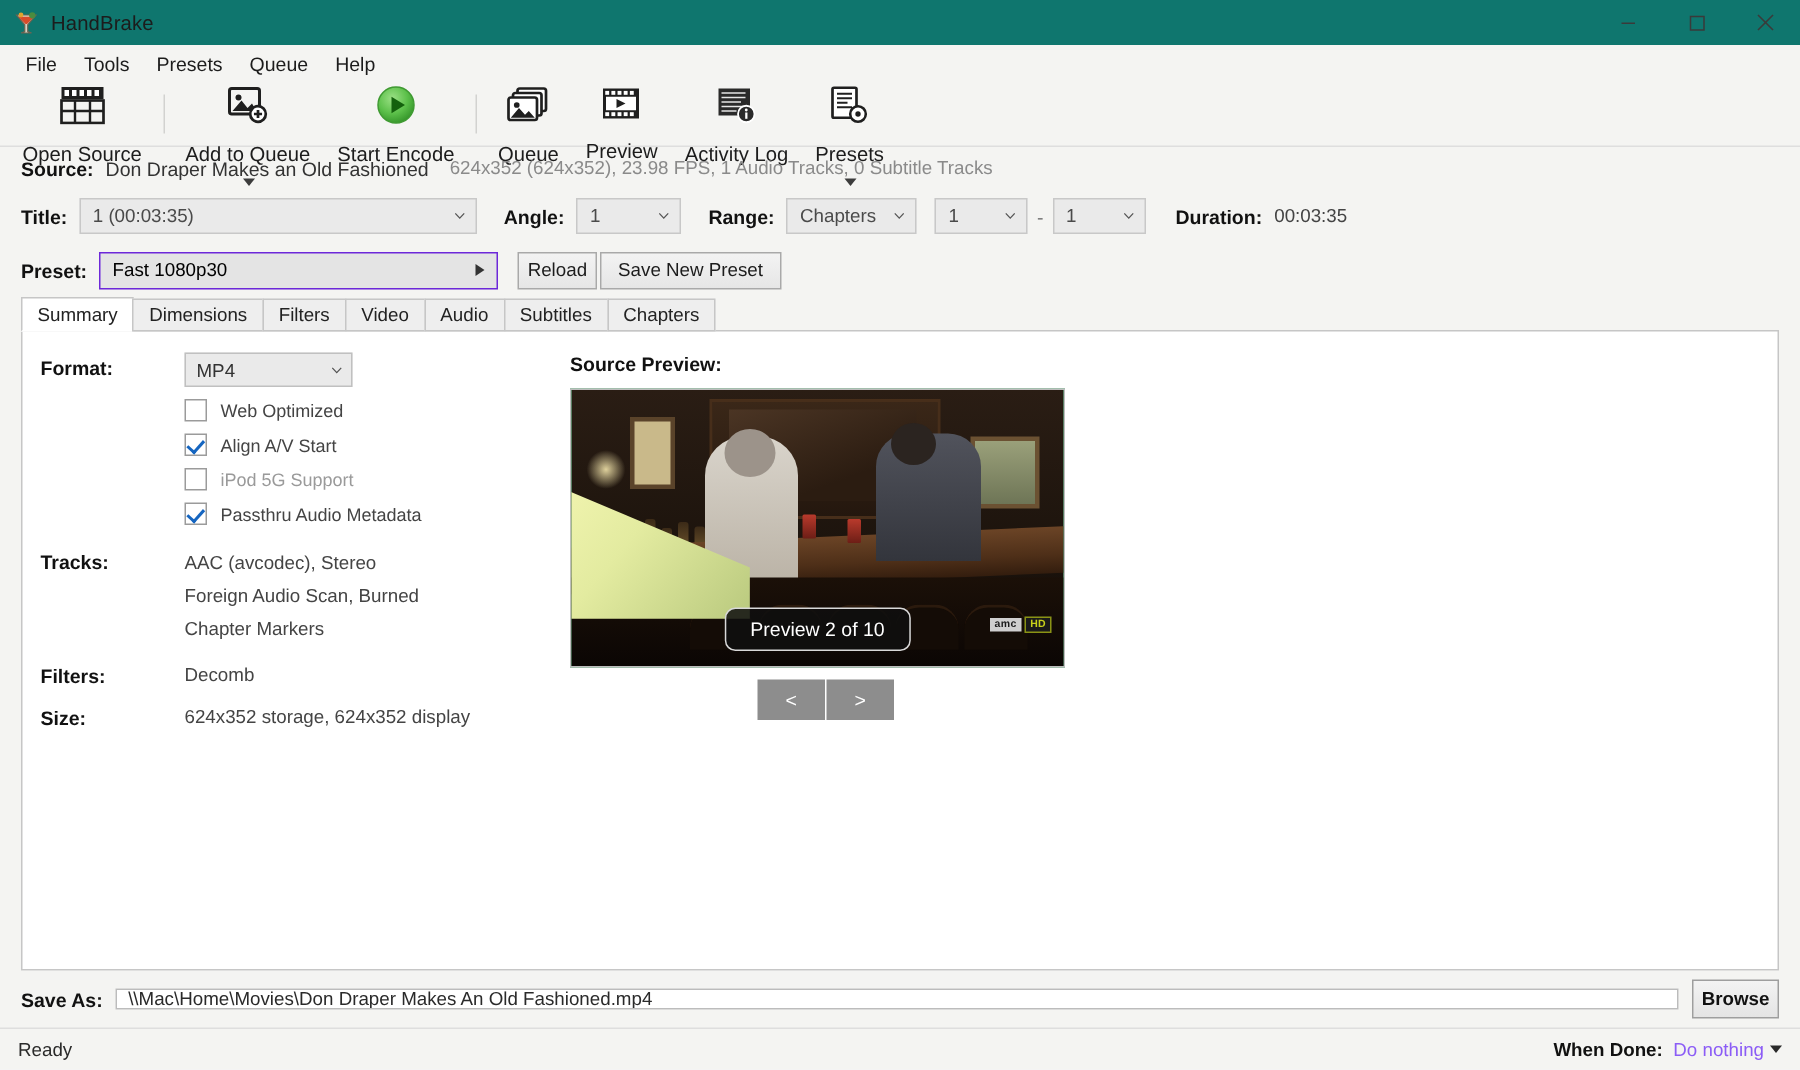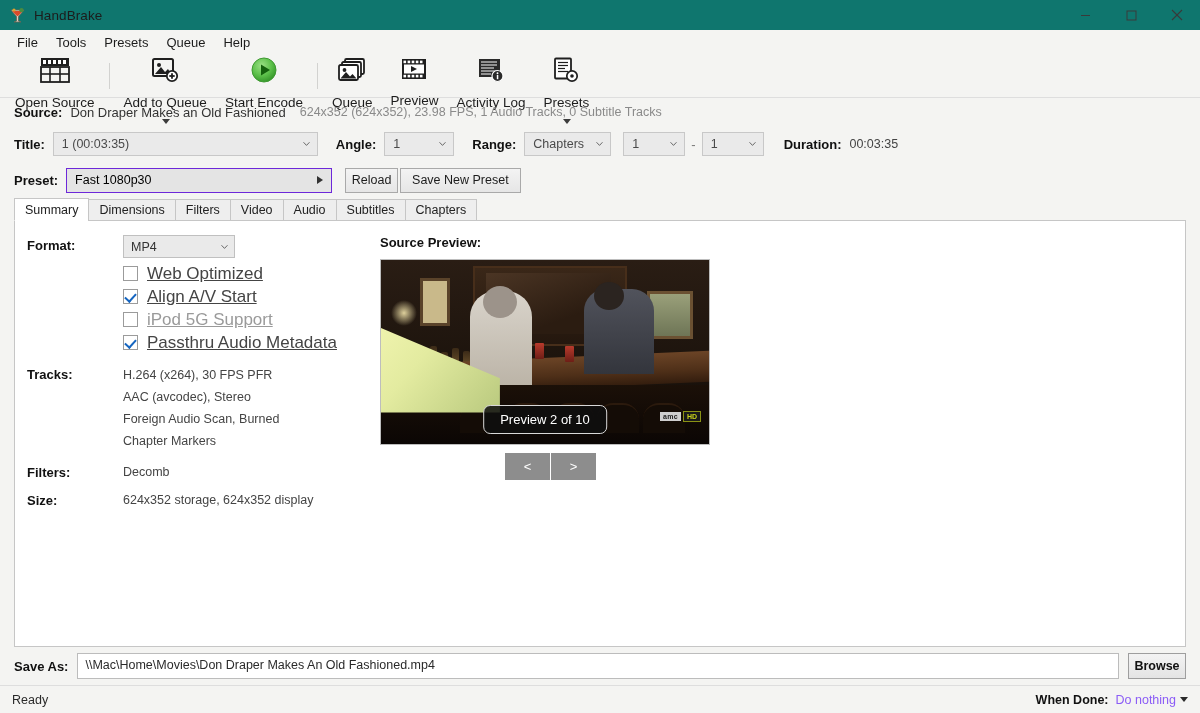--- a/index.html
+++ b/index.html
@@ -232,21 +232,21 @@
   }
   .chk-box.checked::after {
     content: "";
     position: absolute;
     left: 3px; top: 1px;
     width: 5px; height: 9px;
     border: solid #1565c0;
     border-width: 0 2.2px 2.2px 0;
     transform: rotate(42deg);
   }
-  .chk-label { font-size: 17px; color: #444; text-decoration: underline; }
+  .chk-label { font-size: 12px; color: #444; }
   .chk-label.disabled { color: #9a9a9a; }
 
   .tracks-block { margin-top: 10px; }
   .track-line { font-size: 12.5px; color: #444; height: 22px; line-height: 22px; }
   .track-lines { margin-left: 0; }
 
   .block-gap { height: 10px; }
 
   
   .preview-title { font-weight: bold; font-size: 13px; color: #111; margin-bottom: 9px; }
@@ -338,24 +338,24 @@
   
   .saveas {
     flex: 0 0 38px;
     display: flex; align-items: center;
     padding: 0 14px;
     gap: 9px;
   }
   .saveas-label { font-weight: bold; font-size: 13px; color: #111; }
   .saveas-input {
     flex: 1;
-    height: 26px;
+    height: 14px;
     background: #ffffff;
     border: 1px solid #bcbcbc;
-    display: flex; align-items: flex-end;
+    display: flex; align-items: center;
     padding: 6px 7px;
     font-size: 12.5px;
     color: #2a2a2a;
     overflow: hidden; white-space: nowrap;
   }
   .browse-btn {
     height: 26px; width: 58px;
     background: linear-gradient(#f3f3f3, #e4e4e4);
     border: 1px solid #9e9e9e;
     font-size: 12.5px; font-weight: bold;
@@ -658,21 +658,20 @@
         </div>
         <div class="chk-item">
           <span class="chk-box checked"></span>
           <span class="chk-label">Passthru Audio Metadata</span>
         </div>
       </div>
 
       <div class="sum-row tracks-block">
         <div class="sum-key">Tracks:</div>
         <div class="track-lines">
-          <div class="track-line">H.264 (x264), 30 FPS PFR</div>
           <div class="track-line">AAC (avcodec), Stereo</div>
           <div class="track-line">Foreign Audio Scan, Burned</div>
           <div class="track-line">Chapter Markers</div>
         </div>
       </div>
 
       <div class="block-gap"></div>
 
       <div class="sum-row">
         <div class="sum-key">Filters:</div>

